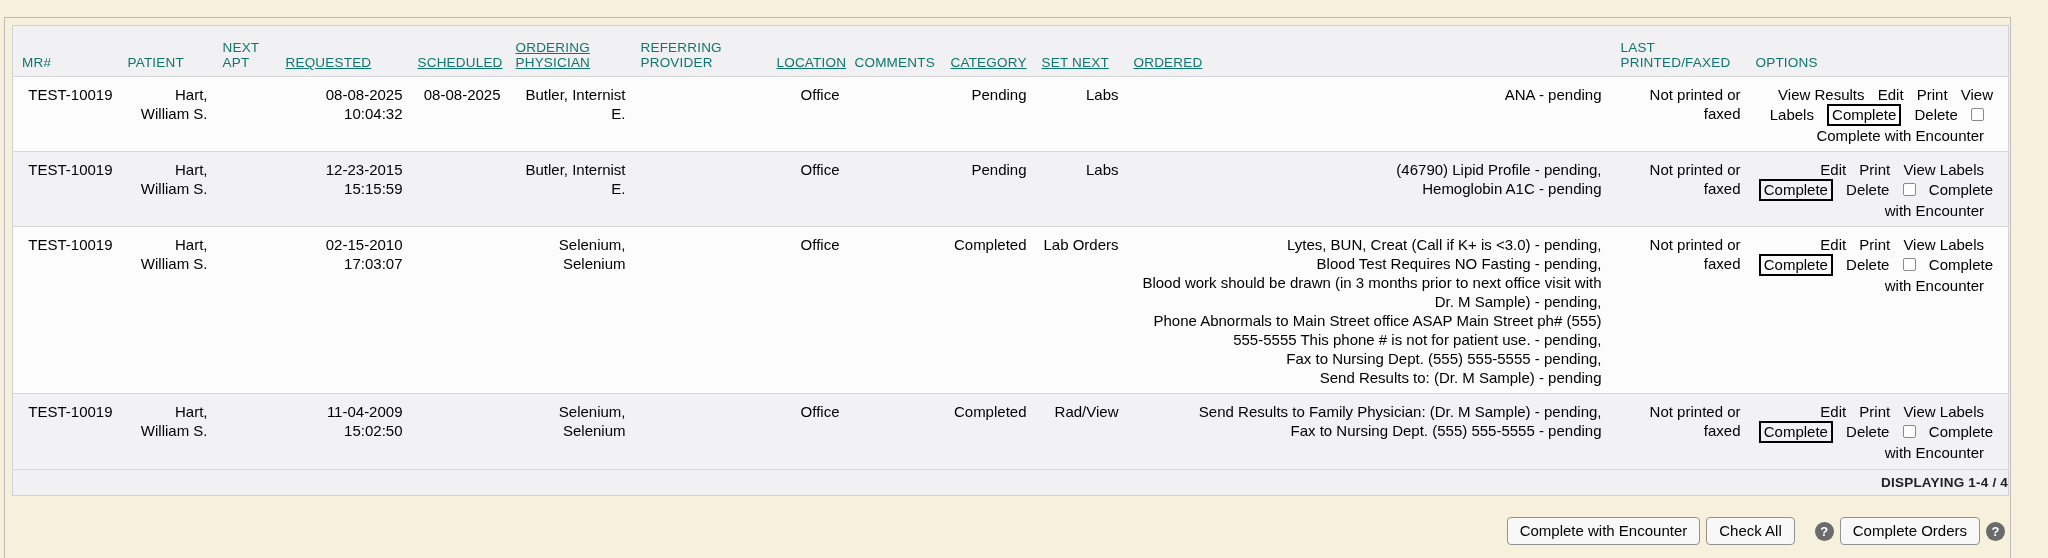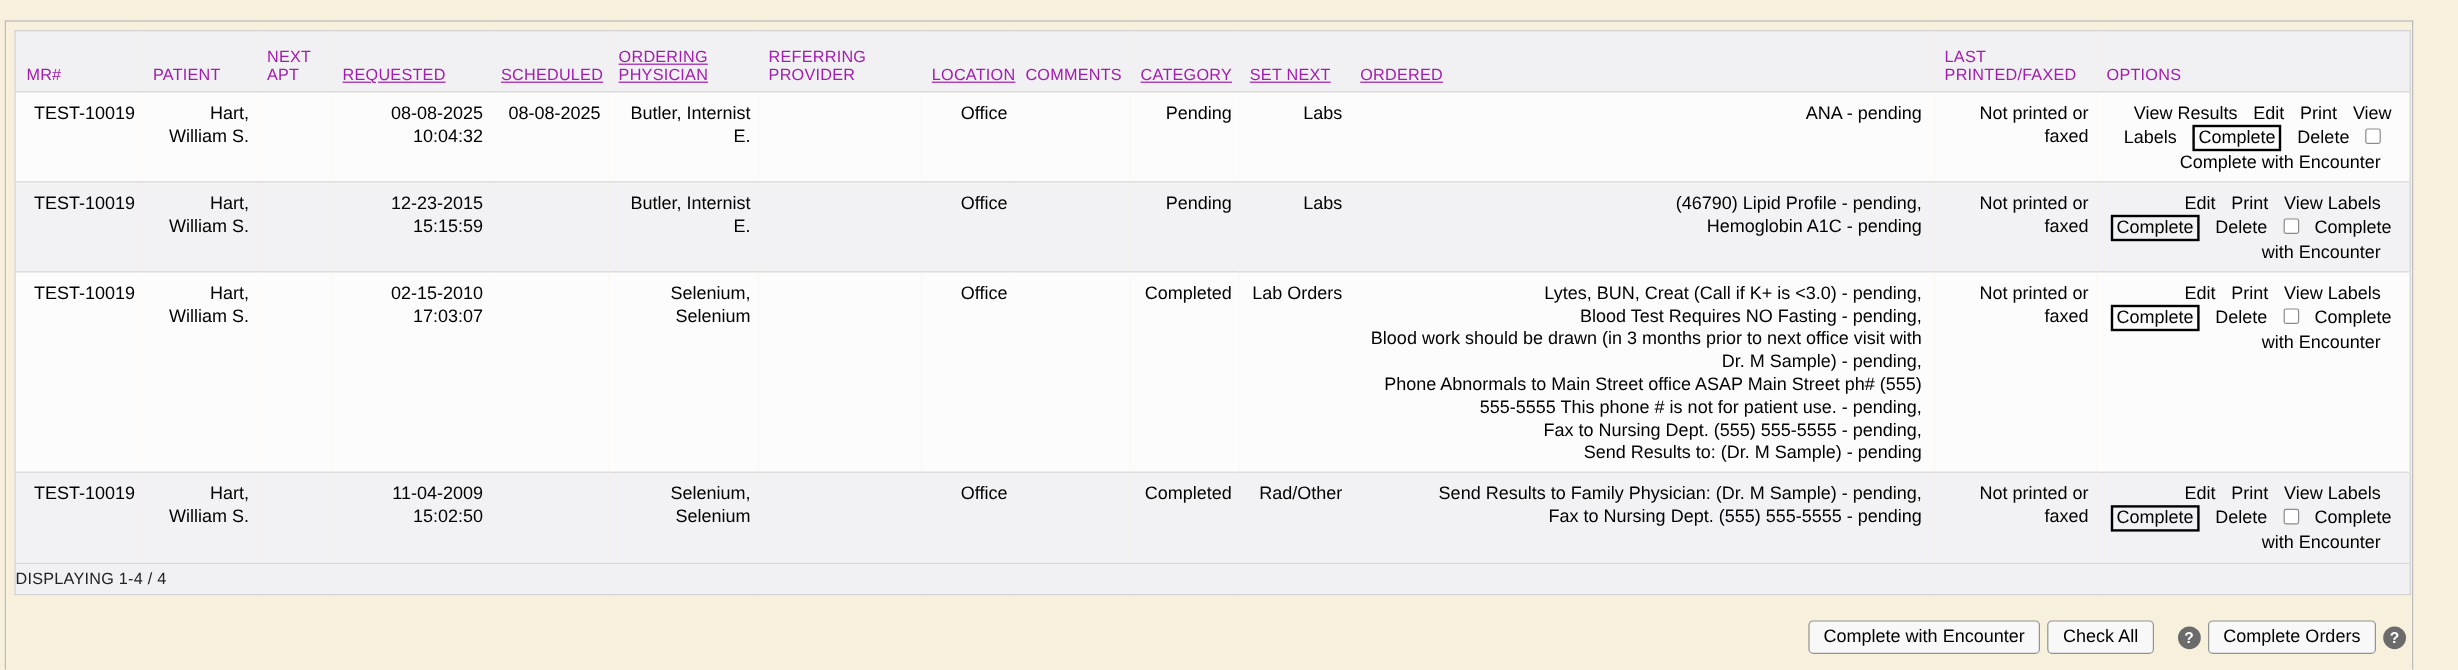--- a/index.html
+++ b/index.html
@@ -64,21 +64,21 @@
   table{
     border-collapse:collapse;
     table-layout:fixed;
     width:1996px;
     border:1px solid #d2d2d2;
   }
   thead tr{height:51px;background:var(--head-bg);}
   th{
     font-size:13.5px;
     font-weight:normal;
-    color:#a21caf;
+    color:#0f766e;
     text-align:left;
     vertical-align:bottom;
     padding:0 6px 6px 9px;
     letter-spacing:.2px;
   }
   th.sortable{text-decoration:underline;cursor:pointer;}
   tbody td{
     font-size:15px;
     line-height:19px;
     vertical-align:top;
@@ -88,24 +88,25 @@
   tbody tr{border-top:1px solid var(--sep);text-align:right;}
   tbody tr:nth-child(odd){background:var(--row-odd);}
   tbody tr:nth-child(even){background:var(--row-even);}
   tbody tr:nth-child(1){height:74px;}
   tbody tr:nth-child(2){height:72px;}
   tbody tr:nth-child(4){height:76px;}
   td.ordered-cell{white-space:pre-line;padding-right:10px;}
   td.options-cell{padding-left:8px;padding-right:15px;}
   tfoot tr{height:26px;background:var(--head-bg);border-top:1px solid var(--sep);}
   tfoot td{
-    text-align:left;
+    text-align:right;
     font-size:13.5px;
     color:#222;
     letter-spacing:.2px;
+    font-weight:bold;
   }
 
   
   .opt-link{cursor:pointer;margin-right:9px;}
   .opt-complete-btn{
     border:2px solid #000;
     padding:0 3px 1px 3px;
     margin-right:9px;
     cursor:pointer;
     display:inline-block;
@@ -257,21 +258,21 @@
             <td>TEST-10019</td>
             <td>Hart, William S.</td>
             <td></td>
             <td>11-04-2009 15:02:50</td>
             <td></td>
             <td>Selenium, Selenium</td>
             <td></td>
             <td>Office</td>
             <td></td>
             <td>Completed</td>
-            <td>Rad/Other</td>
+            <td>Rad/View</td>
             <td class="ordered-cell">Send Results to Family Physician: (Dr. M Sample) - pending,
 Fax to Nursing Dept. (555) 555-5555 - pending</td>
             <td>Not printed or faxed</td>
             <td class="options-cell"><span class="opt-link">Edit</span> <span class="opt-link">Print</span> <span class="opt-link">View Labels</span> <span class="opt-complete-btn">Complete</span> <span class="opt-link">Delete</span> <span class="opt-checkbox"></span> <span class="opt-link">Complete with Encounter</span> </td>
           </tr>
         </tbody>
       <tfoot>
         <tr>
           <td colspan="14">DISPLAYING 1-4 / 4</td>
         </tr>

